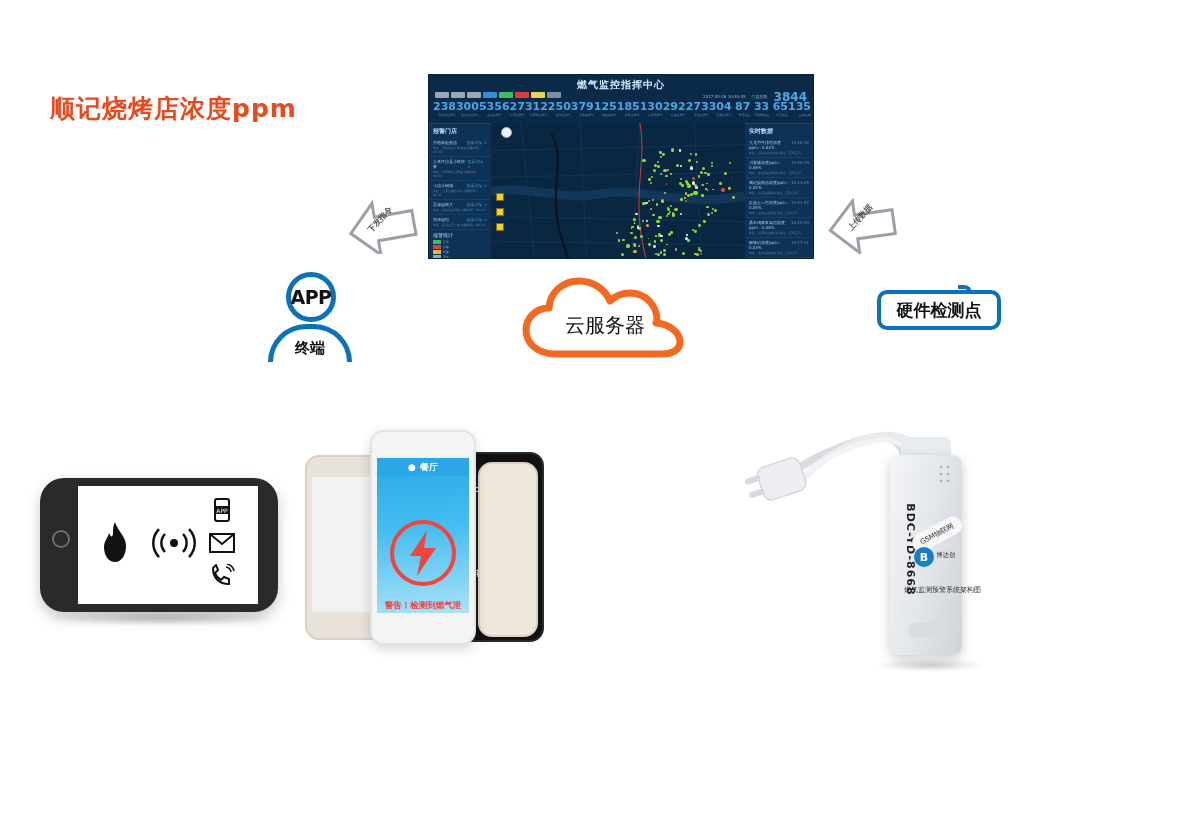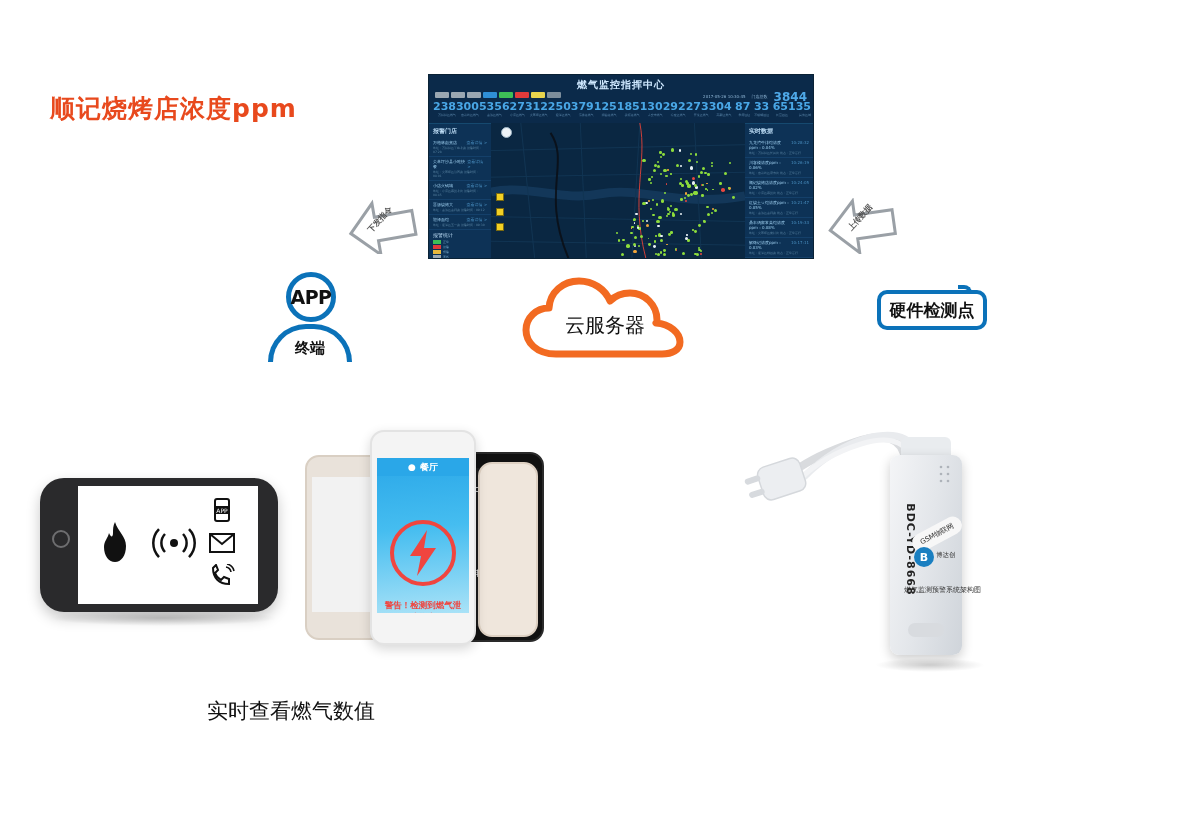--- a/index.html
+++ b/index.html
@@ -96,21 +96,21 @@
   
   .cloud-wrap { position:absolute; left:522px; top:276px; width:166px; height:84px; }
   .cloud-label {
     position:absolute; left:0; top:0; width:166px; height:84px;
     display:flex; align-items:center; justify-content:center;
     font-size:20px; font-weight:normal; color:#111; padding-top:14px;
   }
 
   
   .hw-bubble {
-    position:absolute; left:877px; top:290px; width:110px; height:40px;
+    position:absolute; left:877px; top:290px; width:124px; height:40px;
     border:4px solid #0b72b9; border-radius:10px; background:#fff;
     display:flex; align-items:center; justify-content:center;
     font-size:17px; font-weight:bold; color:#111;
   }
   .hw-tail {
     position:absolute; left:958px; top:285px; width:14px; height:10px;
     border-top:4px solid #0b72b9; border-right:4px solid #0b72b9;
     border-radius:0 8px 0 0; background:#fff;
   }
   .hw-desc {
@@ -724,15 +724,14 @@
           <circle cx="12" cy="4" r="1.3" fill="#aeb3ba"></circle>
         <circle cx="5" cy="11" r="1.3" fill="#aeb3ba"></circle>
           <circle cx="12" cy="11" r="1.3" fill="#aeb3ba"></circle>
         <circle cx="5" cy="18" r="1.3" fill="#aeb3ba"></circle>
           <circle cx="12" cy="18" r="1.3" fill="#aeb3ba"></circle>
       </svg>
       <div style="position:absolute;left:18px;bottom:18px;width:36px;height:14px;border-radius:8px;background:#d8dbdf;"></div>
     </div>
   </div>
 
-  <div class="caption" style="left:207px;top:697px;">实时查看燃气数值</div>
 
 </div>
 
 </body></html>

